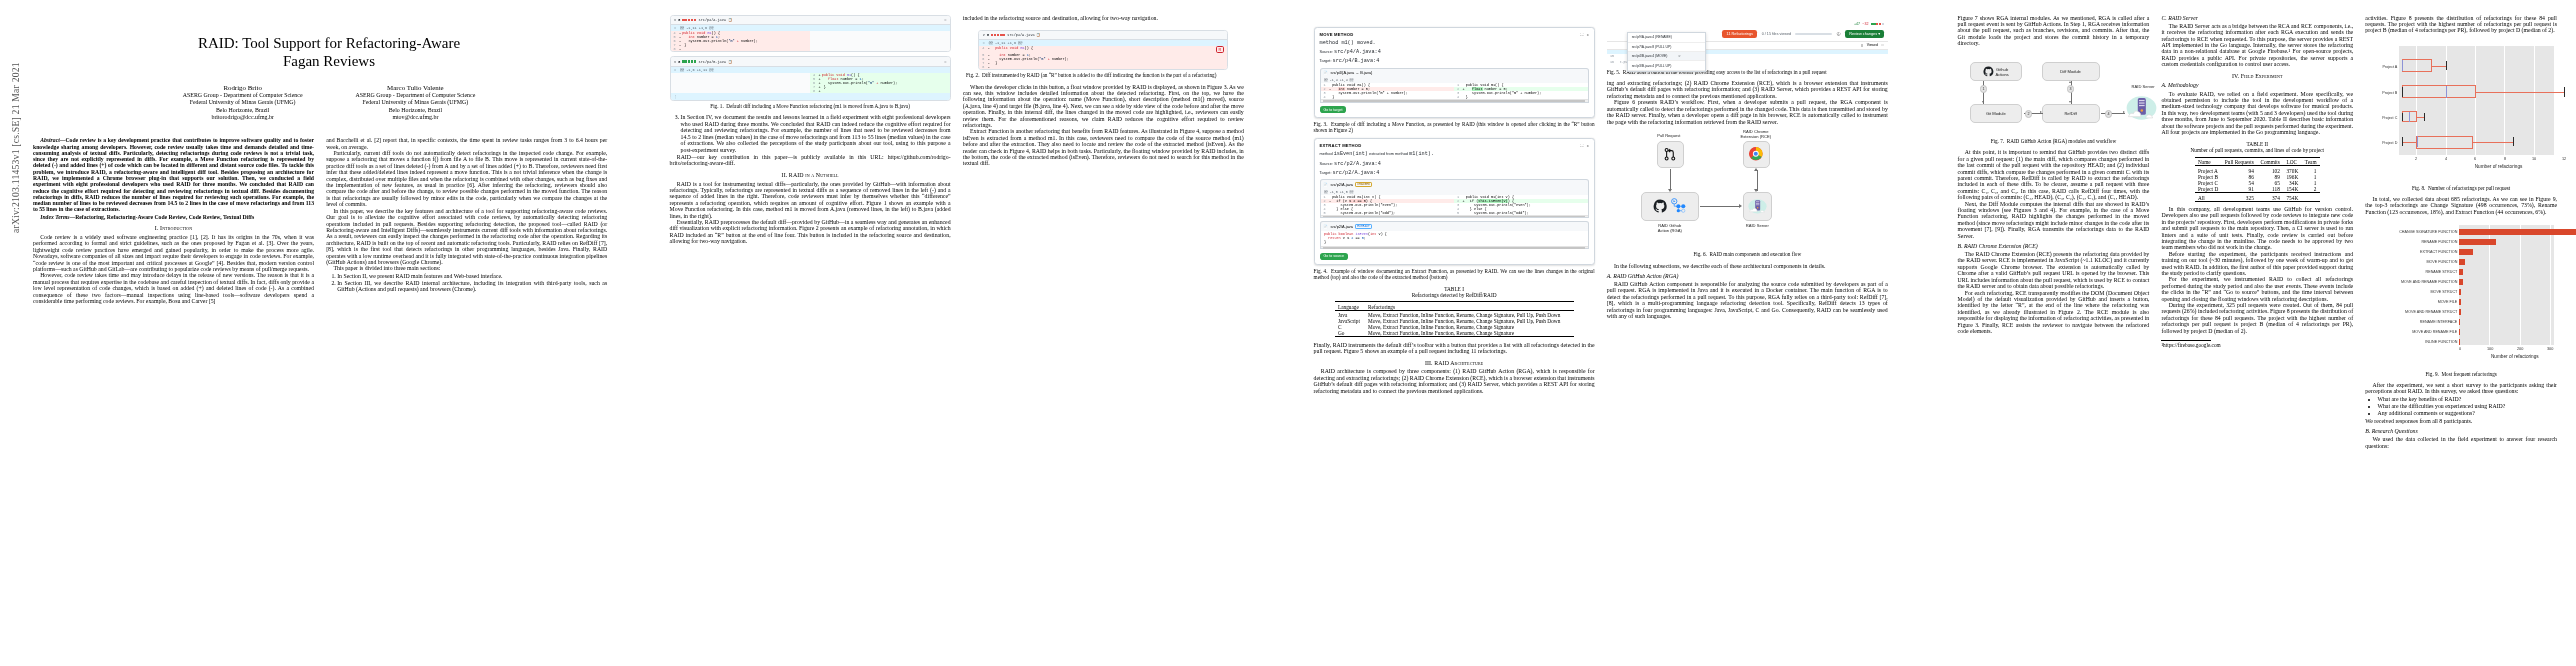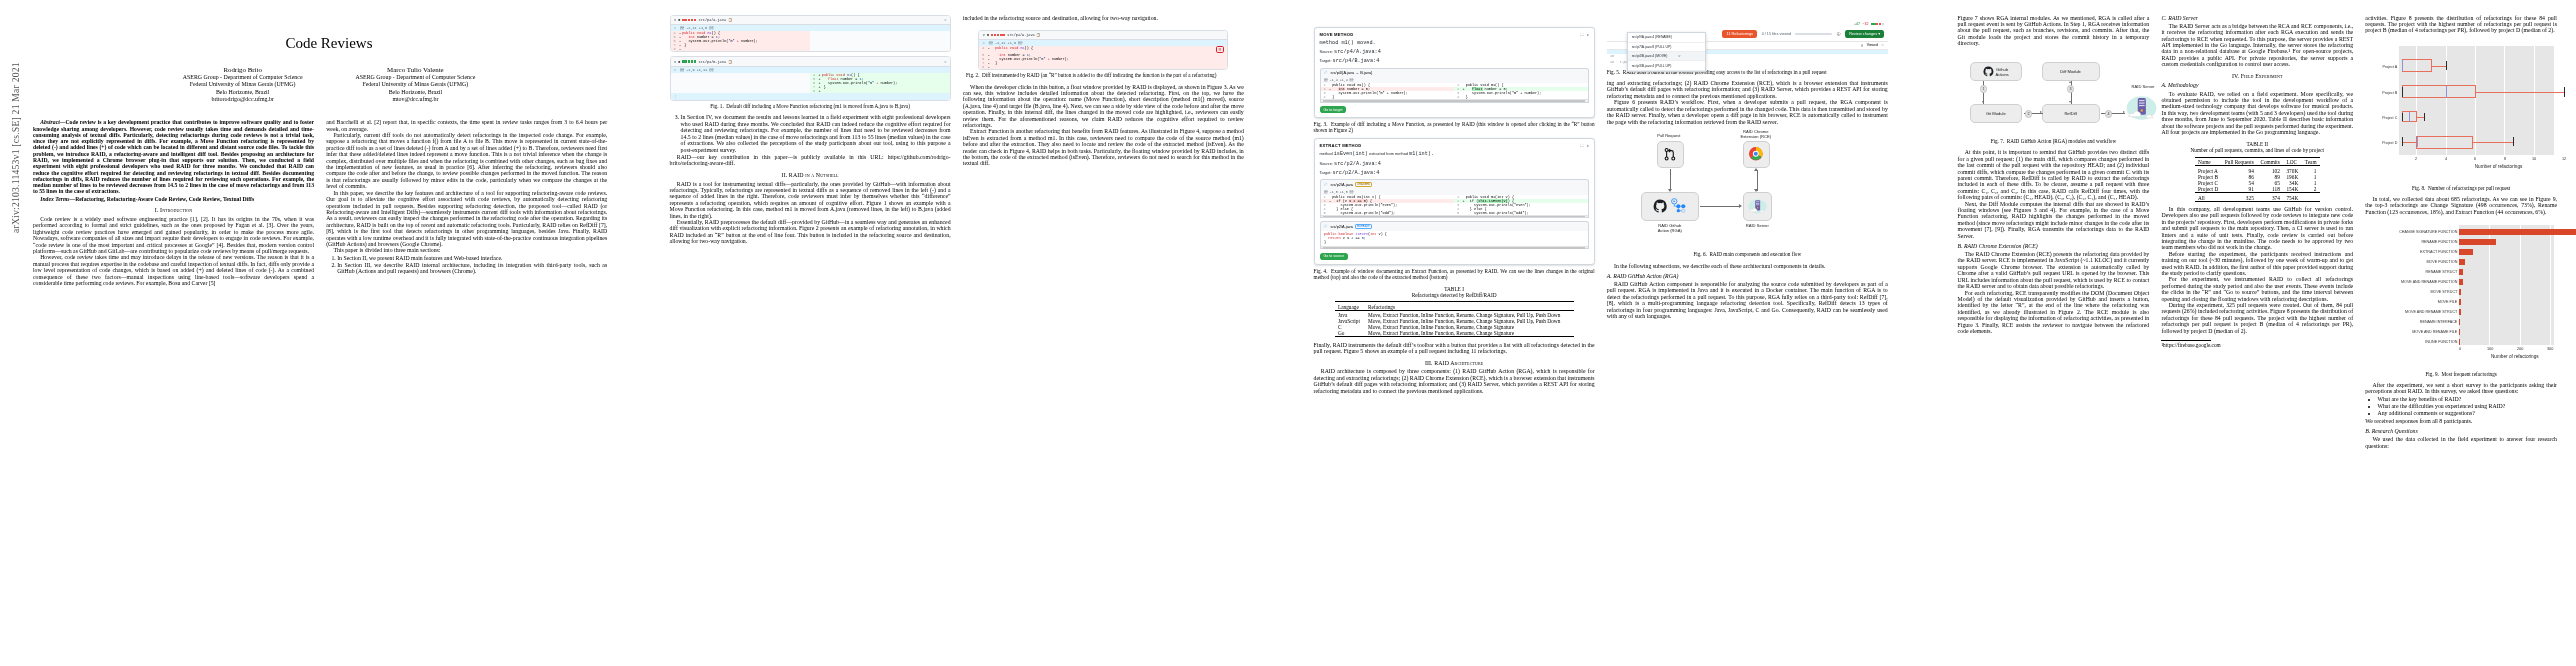--- a/index.html
+++ b/index.html
@@ -146,21 +146,22 @@
 </style>
 </head>
 <body>
 
 <div id="sheet">
 
   <div class="page p1">
     <div class="arxiv">arXiv:2103.11453v1  [cs.SE]  21 Mar 2021</div>
 
     <div class="title">
-      <div>Code Reviews</div>
+      <div>RAID: Tool Support for Refactoring-Aware</div>
+      <div>Fagan Reviews</div>
     </div>
 
     <div class="authors">
       <div class="author">
         <div class="nm">Rodrigo Brito</div>
         <div>ASERG Group - Department of Computer Science</div>
         <div>Federal University of Minas Gerais (UFMG)</div>
         <div>Belo Horizonte, Brazil</div>
         <div>britorodrigo@dcc.ufmg.br</div>
       </div>

